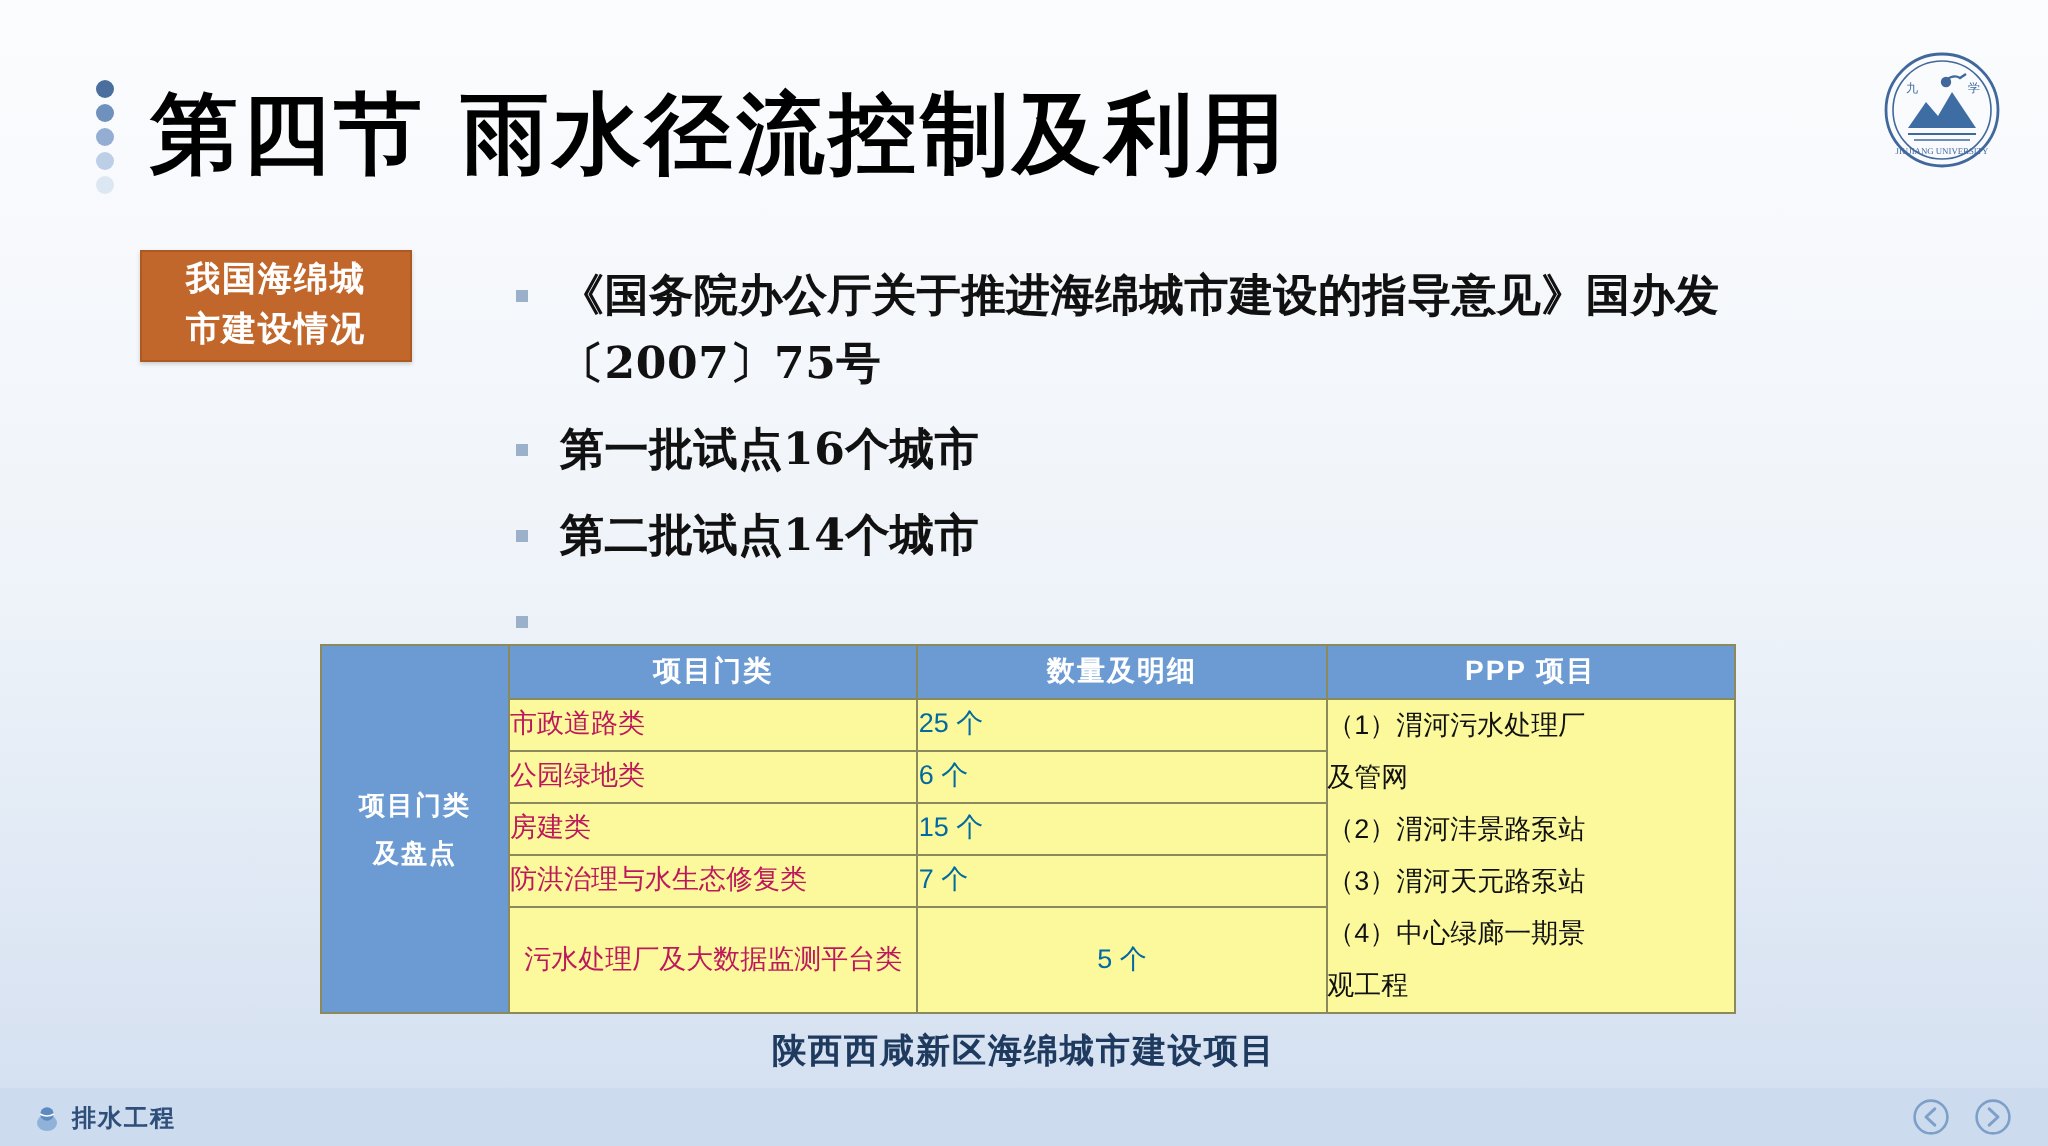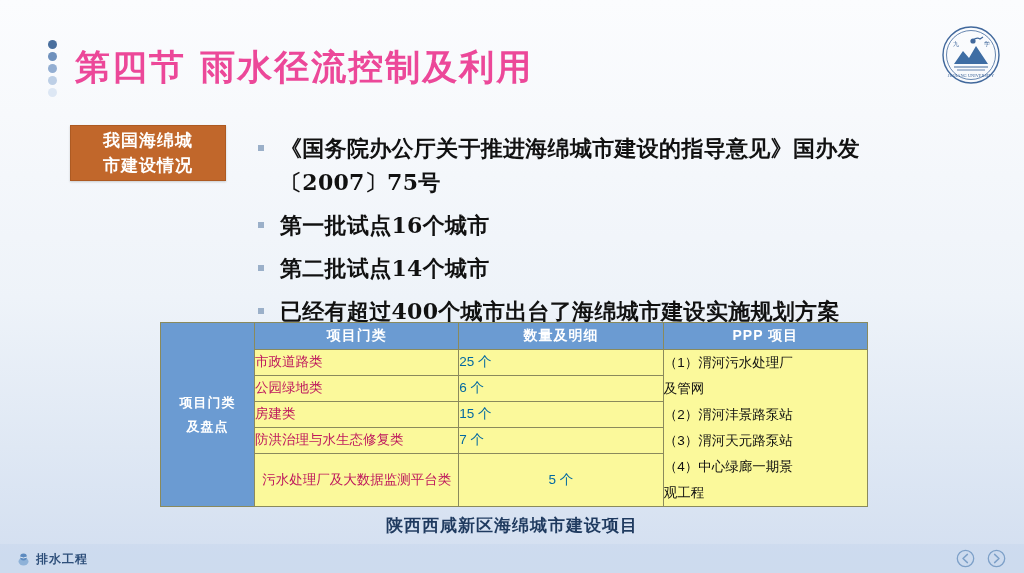--- a/index.html
+++ b/index.html
@@ -14,30 +14,30 @@
   .title-row { position:absolute; left:48px; top:38px; display:flex; align-items:center; }
   .dot-stack { display:flex; flex-direction:column; gap:3px; margin-right:18px; margin-top:2px; }
   .dot-stack i { display:block; width:9px; height:9px; border-radius:50%; }
   .dot-stack i:nth-child(1){ background:#4a6f9e; }
   .dot-stack i:nth-child(2){ background:#6f91bd; }
   .dot-stack i:nth-child(3){ background:#93aed2; }
   .dot-stack i:nth-child(4){ background:#bdcfe6; }
   .dot-stack i:nth-child(5){ background:#dde7f4; }
   .slide-title {
     font-family:"DejaVu Serif", serif;
-    font-size:35px; font-weight:700; color:#ec4899; letter-spacing:2px;
+    font-size:44px; font-weight:700; color:#000000; letter-spacing:2px;
     white-space:nowrap;
   }
 
   
   .logo { position:absolute; right:22px; top:24px; width:62px; height:62px; }
 
   
   .tag-box {
-    position:absolute; left:70px; top:125px; width:156px; height:56px;
+    position:absolute; left:70px; top:125px; width:136px; height:56px;
     background:#c1672b; border:1px solid #ad5a22;
     display:flex; flex-direction:column; align-items:center; justify-content:center;
     color:#fff; font-family:"DejaVu Serif", serif; font-size:17px; font-weight:700;
     line-height:25px; letter-spacing:1px;
     box-shadow:0 1px 2px rgba(0,0,0,.18);
   }
 
   
   .bullets { position:absolute; left:258px; top:131px; width:700px; }
   .bullet { display:flex; align-items:flex-start; margin-bottom:9px; }
@@ -125,21 +125,20 @@
   <div class="bullet">
     <span class="mk"></span>
     <span class="tx">第一批试点16个城市</span>
   </div>
   <div class="bullet">
     <span class="mk"></span>
     <span class="tx">第二批试点14个城市</span>
   </div>
   <div class="bullet">
     <span class="mk"></span>
-    <span class="tx">已经有超过400个城市出台了海绵城市建设实施规划方案</span>
   </div>
 </div>
 
 <div class="tbl-wrap">
   <table class="prj">
     <tbody>
         <tr>
       <td class="c-label" rowspan="6">
         <div>项目门类</div>
         <div>及盘点</div>

